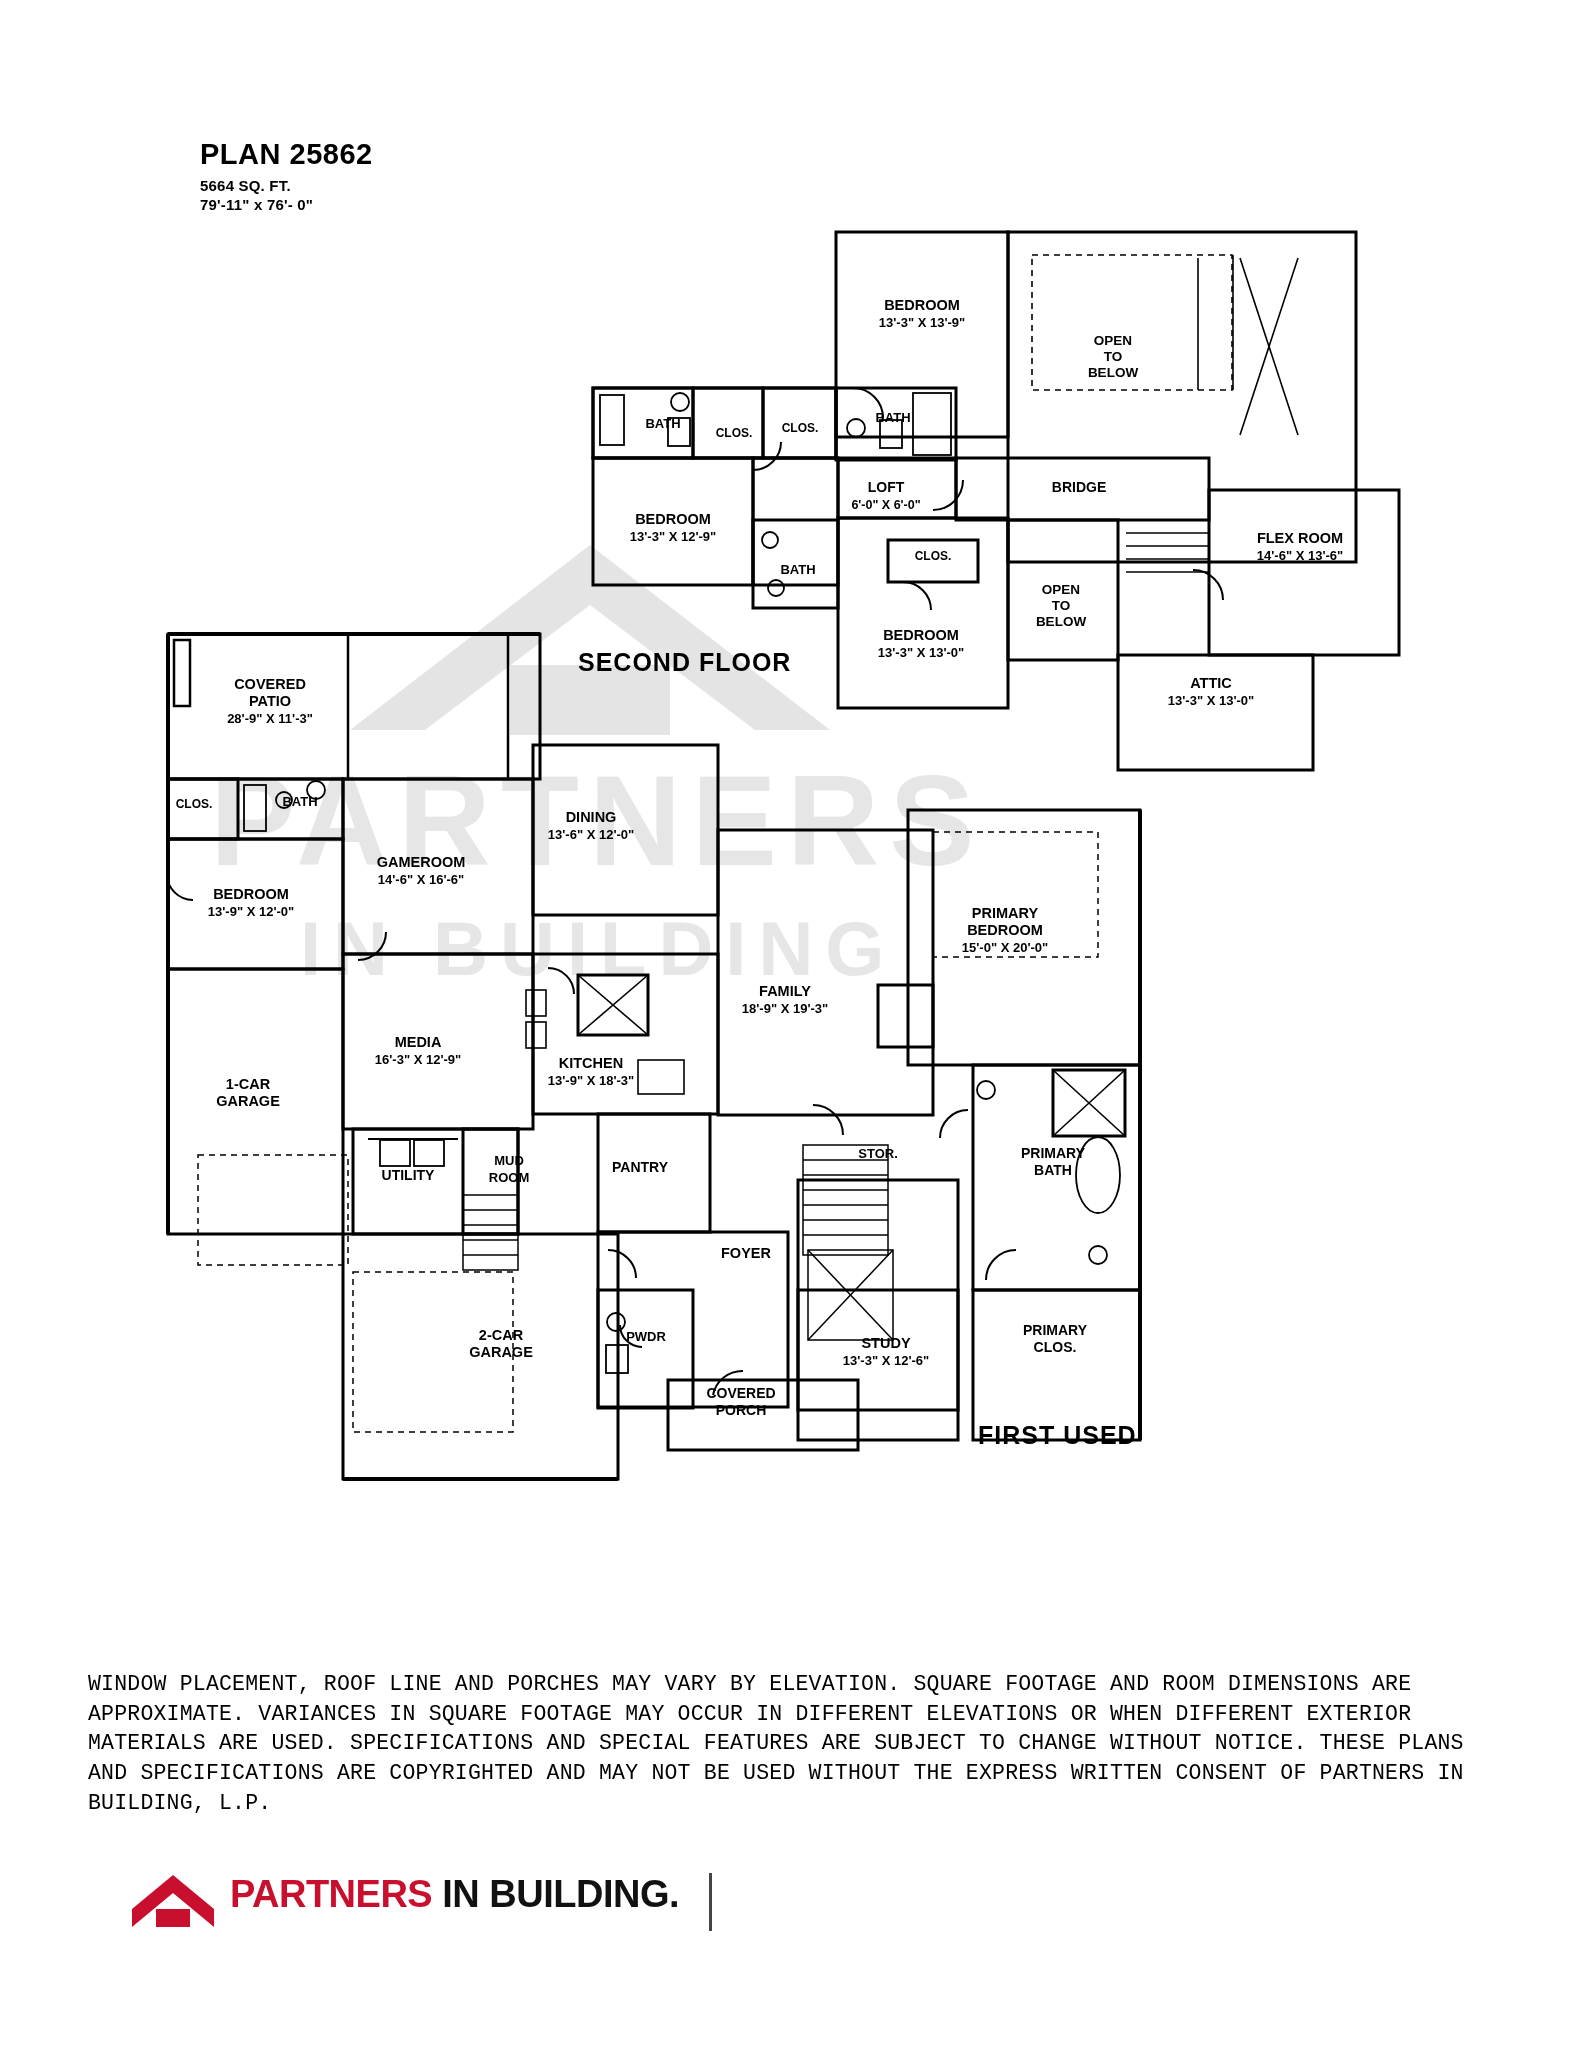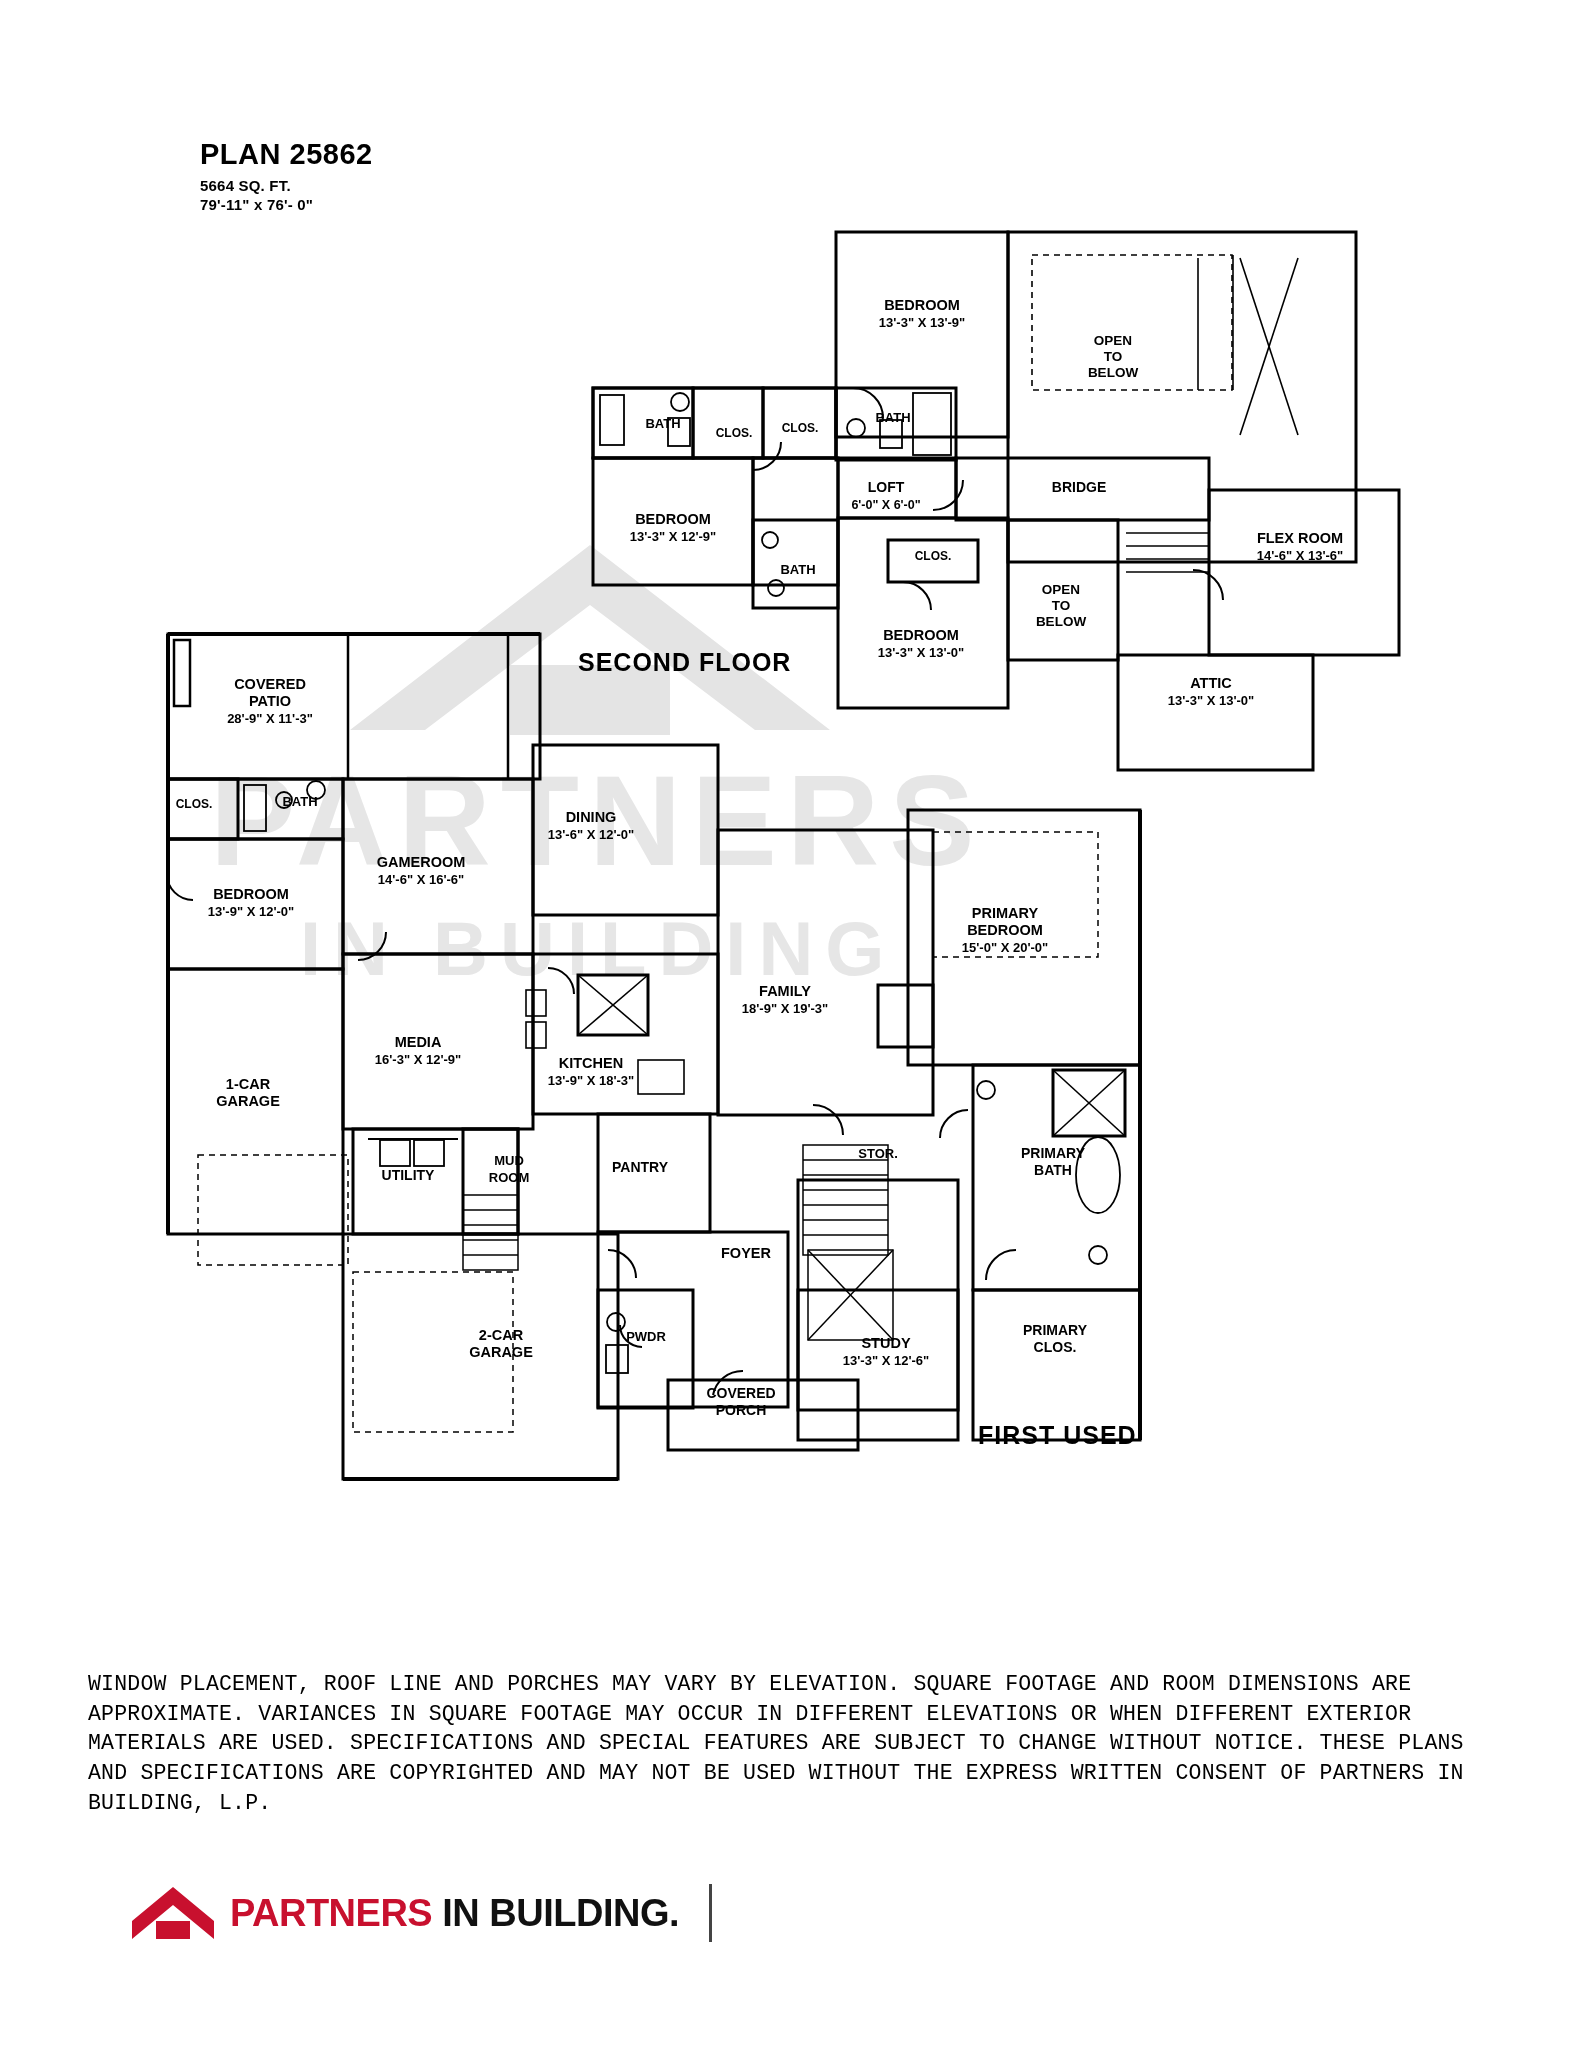--- a/index.html
+++ b/index.html
@@ -82,21 +82,20 @@
   }
 
   
   #footer {
     position: absolute;
     left: 130px;
     top: 1873px;
     width: 1320px;
     height: 80px;
     display: flex;
-    align-items: center;
   }
   #logo-mark { width: 86px; height: 56px; margin-right: 14px; flex: 0 0 auto; }
   #logo-text {
     font-size: 38px;
     font-weight: bold;
     letter-spacing: -0.5px;
     white-space: nowrap;
   }
   #logo-text .red { color: #c8102e; }
   #logo-text .blk { color: #111; }

